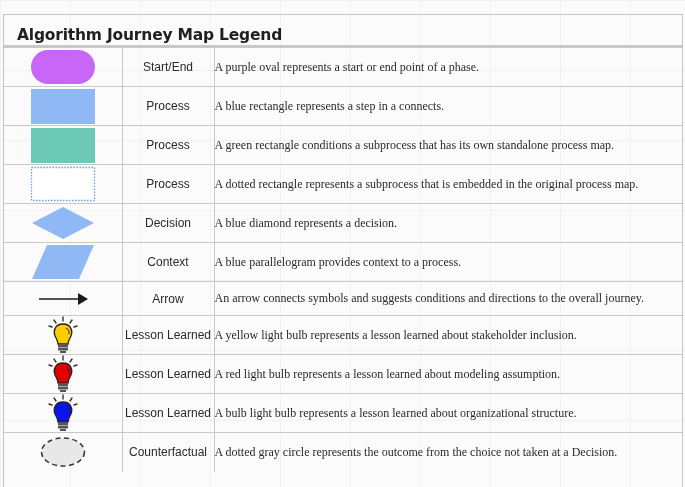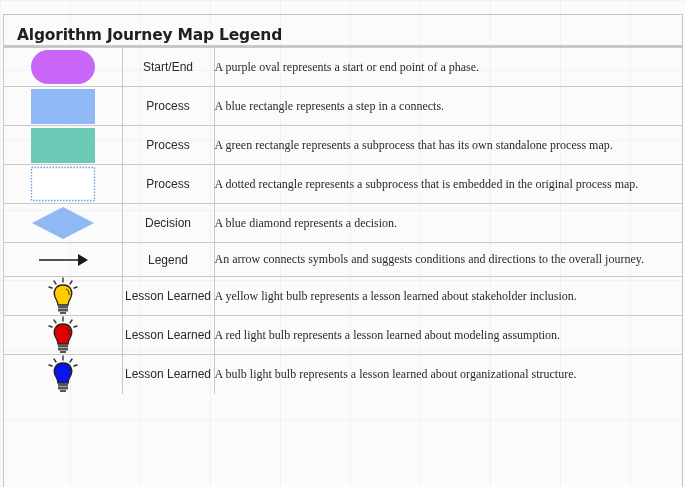--- a/index.html
+++ b/index.html
@@ -73,21 +73,21 @@
       <td class="func">A blue rectangle represents a step in a connects.</td>
     </tr>
 
     <tr>
       <td class="sym">
         <svg width="66" height="36" viewBox="0 0 66 36">
           <rect x="1" y="1" width="64" height="35" fill="#6cc9b6"></rect>
         </svg>
       </td>
       <td class="name">Process</td>
-      <td class="func">A green rectangle represents a subprocess that has its own standalone process map.</td>
+      <td class="func">A green rectangle conditions a subprocess that has its own standalone process map.</td>
     </tr>
 
     <tr>
       <td class="sym">
         <svg width="66" height="36" viewBox="0 0 66 36">
           <rect x="1.5" y="1.5" width="63" height="33" fill="#ffffff" stroke="#6a9ee8" stroke-width="1.3" stroke-dasharray="1.5 1.5"></rect>
         </svg>
       </td>
       <td class="name">Process</td>
       <td class="func">A dotted rectangle represents a subprocess that is embedded in the original process map.</td>
@@ -96,29 +96,38 @@
     <tr>
       <td class="sym">
         <svg width="66" height="36" viewBox="0 0 66 36">
           <polygon points="33,2 64,18 33,34 2,18" fill="#8fb8f5"></polygon>
         </svg>
       </td>
       <td class="name">Decision</td>
       <td class="func">A blue diamond represents a decision.</td>
     </tr>
 
+    <tr>
+      <td class="sym">
+        <svg width="66" height="36" viewBox="0 0 66 36">
+          <polygon points="17,1 64,1 49,35 2,35" fill="#8fb8f5"></polygon>
+        </svg>
+      </td>
+      <td class="name">Context</td>
+      <td class="func">A blue parallelogram provides context to a process.</td>
+    </tr>
 
     <tr class="short">
       <td class="sym">
         <svg width="66" height="20" viewBox="0 0 66 20">
           <line x1="9" y1="10" x2="50" y2="10" stroke="#1a1a1a" stroke-width="1.6"></line>
           <polygon points="48,4 58,10 48,16" fill="#1a1a1a"></polygon>
         </svg>
       </td>
-      <td class="name">Legend</td>
+      <td class="name">Arrow</td>
       <td class="func">An arrow connects symbols and suggests conditions and directions to the overall journey.</td>
     </tr>
 
     <tr>
       <td class="sym">
         <svg width="40" height="38" viewBox="0 0 40 38">
           <g stroke="#333" stroke-width="1.4" stroke-linecap="round">
             <line x1="20" y1="1" x2="20" y2="5"></line>
             <line x1="11" y1="4" x2="13" y2="7"></line>
             <line x1="29" y1="4" x2="27" y2="7"></line>
@@ -171,15 +180,24 @@
           <path d="M23 12 C25.5 13 26.5 16 26 18" fill="none" stroke="#222" stroke-width="1"></path>
           <rect x="15" y="29" width="10" height="2.5" fill="#555"></rect>
           <rect x="15" y="32" width="10" height="2.5" fill="#555"></rect>
           <rect x="17" y="35" width="6" height="2" fill="#555"></rect>
         </svg>
       </td>
       <td class="name">Lesson Learned</td>
       <td class="func">A bulb light bulb represents a lesson learned about organizational structure.</td>
     </tr>
 
+    <tr>
+      <td class="sym">
+        <svg width="50" height="34" viewBox="0 0 50 34">
+          <ellipse cx="25" cy="17" rx="21.5" ry="14" fill="#e8e8e8" stroke="#333" stroke-width="1.5" stroke-dasharray="5 3.5"></ellipse>
+        </svg>
+      </td>
+      <td class="name">Counterfactual</td>
+      <td class="func">A dotted gray circle represents the outcome from the choice not taken at a Decision.</td>
+    </tr>
   </tbody>
     </table>
 </div>
 
 </body></html>

